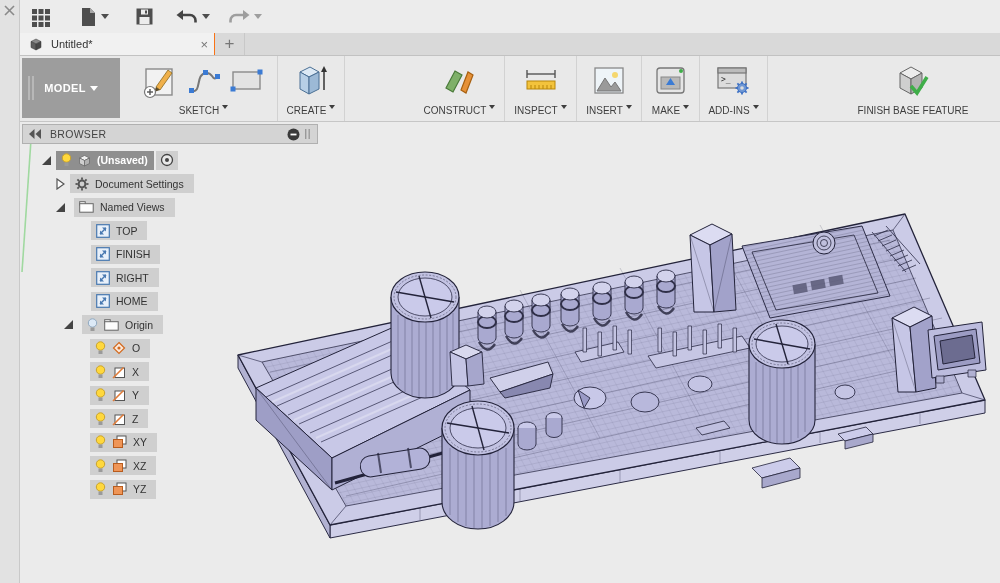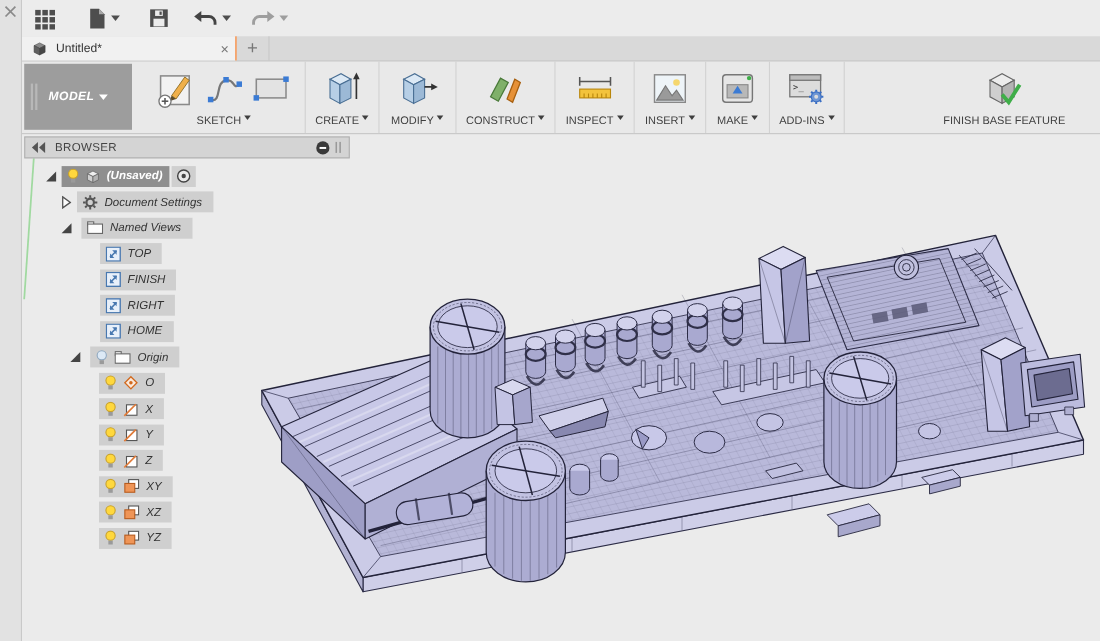--- a/index.html
+++ b/index.html
@@ -18,34 +18,34 @@
   .caret.white { border-top-color:#fff; }
 
   
   #tab-bar { position:absolute; left:20px; top:33px; width:980px; height:23px; background:#d9d9d9; border-bottom:1px solid #c2c2c2; z-index:20; display:flex; align-items:stretch; }
   #doc-tab { width:195px; background:#f1f1f1; border-right:1px solid #f97316; display:flex; align-items:center; padding:0 6px 0 9px; }
   #doc-tab .tab-label { font-size:11px; color:#333; margin-left:8px; flex:1; }
   #new-tab { width:30px; display:flex; align-items:center; justify-content:center; font-size:17px; color:#777; border-right:1px solid #c8c8c8; }
 
   
   #ribbon { position:absolute; left:20px; top:56px; width:980px; height:66px; background:#e9e9e9; border-bottom:1px solid #c6c6c6; z-index:20; }
-  #model-btn { position:absolute; left:2px; top:2px; width:98px; height:60px; background:#9d9d9d; display:flex; align-items:center; justify-content:center;font-style:italic; }
+  #model-btn { position:absolute; left:2px; top:2px; width:98px; height:60px; background:#9d9d9d; display:flex; align-items:center; justify-content:center; }
   #model-btn .grip { position:absolute; left:6px; top:18px; width:6px; height:24px; border-left:2px solid #b8b8b8; border-right:2px solid #b8b8b8; }
   #model-btn .mlabel { color:#fff; font-size:11px; font-weight:bold; letter-spacing:.4px; }
   .rgroup { position:absolute; top:0; height:65px; display:flex; flex-direction:column; align-items:center; border-right:1px solid #d2d2d2; }
   .rgroup .icons { flex:1; display:flex; align-items:center; justify-content:center; gap:4px; }
   .rgroup .rlabel { font-size:10px; color:#3e3e3e; margin-bottom:5px; display:flex; white-space:nowrap; }
   .rgroup .rlabel .caret { border-top-color:#3e3e3e; border-left-width:3.5px; border-right-width:3.5px; border-top-width:4.5px; margin-left:3px; }
   #g-select .blue-box { width:54px; height:46px; background:#649ac4; display:flex; align-items:center; justify-content:center; margin-top:3px; }
 
   
   #browser { position:absolute; left:20px; top:124px; width:300px; z-index:15; }
   #browser-header { position:absolute; left:2px; top:0; width:296px; height:20px; background:#d4d4d4; border:1px solid #b0b0b0; display:flex; align-items:center; padding:0 5px; }
   #browser-header .btitle { font-size:10.5px; color:#444; margin-left:8px; flex:1; letter-spacing:.3px; }
-  .trow { position:absolute; height:20px; display:flex; align-items:center;font-style:italic; }
+  .trow { position:absolute; height:20px; display:flex; align-items:center; }
   .pill { display:inline-flex; align-items:center; height:19px; background:rgba(206,206,206,.95); padding:0 10px 0 5px; gap:6px; font-size:10.5px; color:#333; }
   .pill.sel { background:#8f8f8f; color:#fff; font-weight:bold; padding-right:6px; }
   .tgt-box { display:inline-flex; align-items:center; justify-content:center; width:22px; height:19px; background:rgba(206,206,206,.95); margin-left:2px; }
   .tri { width:12px; display:inline-flex; justify-content:center; }
 
   svg { display:block; }
 </style>
 </head>
 <body>
 
@@ -451,35 +451,20 @@
         <line x1="32" y1="28" x2="32" y2="9" stroke="#333" stroke-width="1.5"></line>
         <polygon points="32,4 29,10 35,10" fill="#333"></polygon>
       </svg>
     </div>
     <div class="rlabel">
         <span>CREATE</span>
         <span class="caret"></span>
       </div>
   </div>
 
-  <div class="rgroup" id="g-modify" style="left:325px;width:70px">
-    <div class="icons">
-      <svg width="40" height="38">
-        <polygon points="7,10 17,5 26,10 16,15" fill="#dce9f5" stroke="#4a6f94"></polygon>
-        <polygon points="7,10 16,15 16,32 7,27" fill="#b7cfe6" stroke="#4a6f94"></polygon>
-        <polygon points="16,15 26,10 26,27 16,32" fill="#9cb9d6" stroke="#4a6f94"></polygon>
-        <line x1="26" y1="17" x2="34" y2="17" stroke="#333" stroke-width="1.5"></line>
-        <polygon points="38,17 32,14 32,20" fill="#333"></polygon>
-      </svg>
-    </div>
-    <div class="rlabel">
-        <span>MODIFY</span>
-        <span class="caret"></span>
-      </div>
-  </div>
 
   <div class="rgroup" id="g-construct" style="left:395px;width:90px">
     <div class="icons">
       <svg width="38" height="38">
         <polygon points="5,26 14,9 21,13 12,30" fill="#7fb069" stroke="#4a7a3a" stroke-width="1.2"></polygon>
         <polygon points="20,28 27,10 32,13 25,31" fill="#e69138" stroke="#a86010" stroke-width="1.2"></polygon>
       </svg>
     </div>
     <div class="rlabel">
         <span>CONSTRUCT</span>

